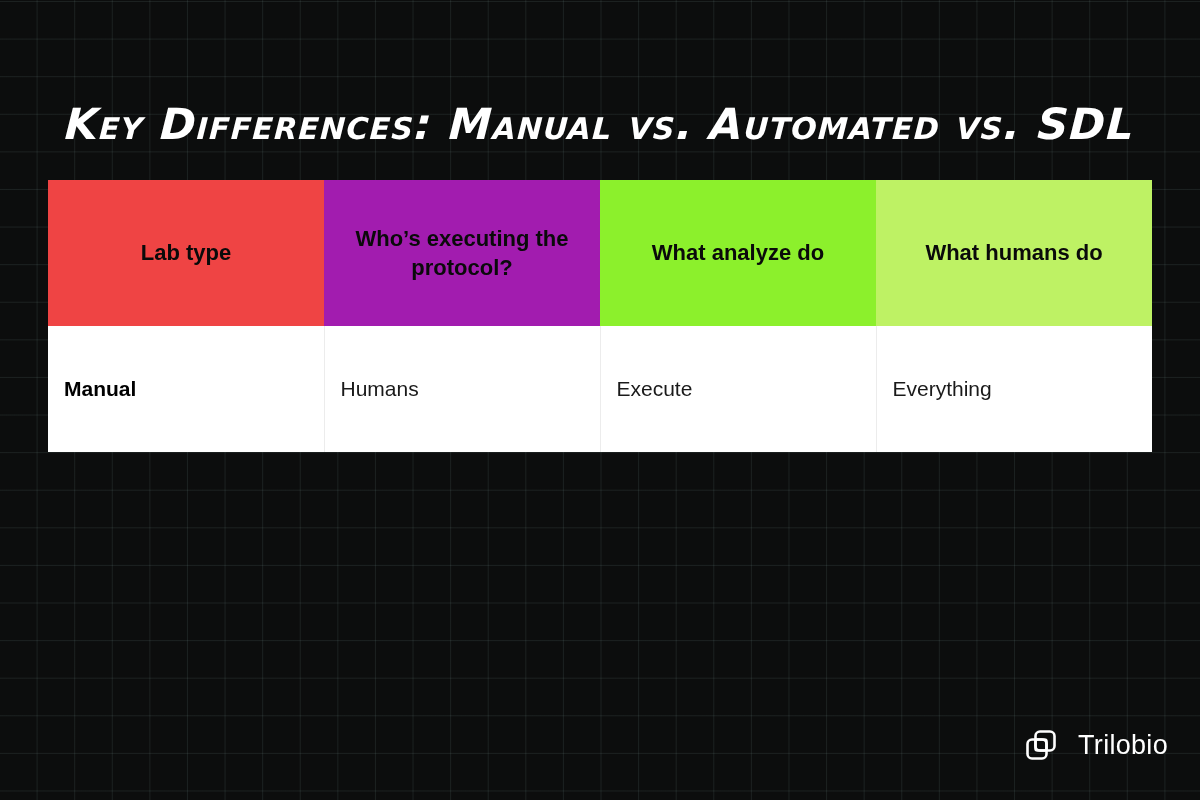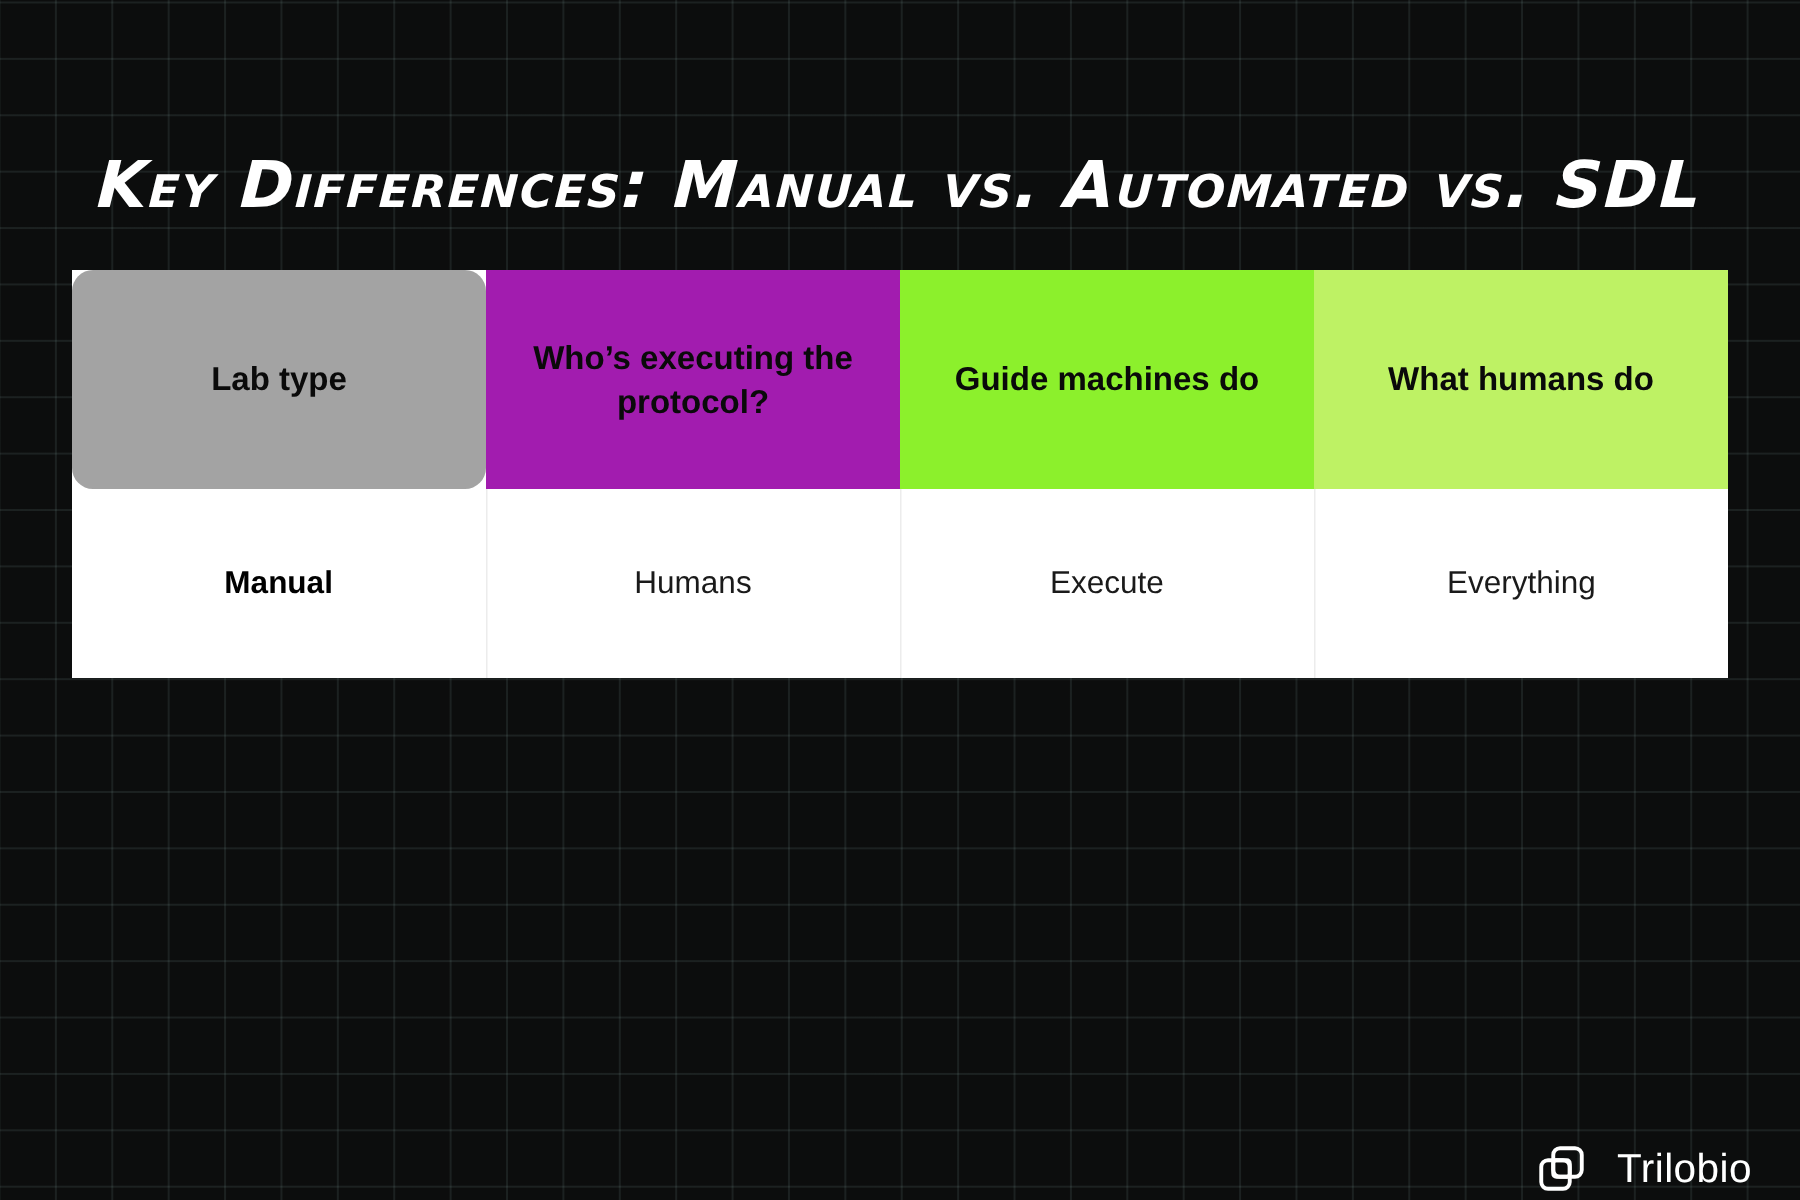--- a/index.html
+++ b/index.html
@@ -65,50 +65,50 @@
     height: 138px;
     padding: 4px 14px;
     text-align: center;
     vertical-align: middle;
     color: #0a0a0a;
     font-size: 22px;
     font-weight: 700;
     line-height: 1.34;
     border: none;
   }
-  th.head-lab     { background: #a3a3a3; border-radius: 14px; }
+  th.head-lab     { background: #ef4444; }
   th.head-who     { background: #a21caf; }
   th.head-machine { background: #8cf02c; }
   th.head-human   { background: #bef264; }
 
   #comparison-table td {
     height: 118px;
     padding: 4px 16px;
-    text-align: center;
+    text-align: left;
     vertical-align: middle;
     color: #1a1a1a;
     font-size: 21px;
     font-weight: 400;
     line-height: 1.38;
     background: #ffffff;
     border-right: 1px solid #ececec;
     border-bottom: 1px solid #ececec;
   }
   #comparison-table td:last-child { border-right: none; }
   #comparison-table tbody tr:last-child td { border-bottom: none; }
   #comparison-table td.row-label {
     font-weight: 700;
     color: #000000;
   }
 
   
   #brand {
     position: absolute;
     right: 32px;
-    bottom: 4px;
+    bottom: 38px;
     display: flex;
     align-items: center;
     gap: 20px;
   }
   #brand .brand-mark {
     width: 34px;
     height: 34px;
     display: block;
   }
   #brand .brand-name {
@@ -130,21 +130,21 @@
   <colgroup>
     <col class="c0">
       <col class="c1">
       <col class="c2">
       <col class="c3">
   </colgroup>
   <thead>
     <tr>
       <th class="head-lab">Lab type</th>
       <th class="head-who">Who’s executing the protocol?</th>
-      <th class="head-machine">Guide machines do</th>
+      <th class="head-machine">What analyze do</th>
       <th class="head-human">What humans do</th>
     </tr>
   </thead>
   <tbody>
     <tr>
       <td class="row-label">Manual</td>
       <td>Humans</td>
       <td>Execute</td>
       <td>Everything</td>
     </tr>

